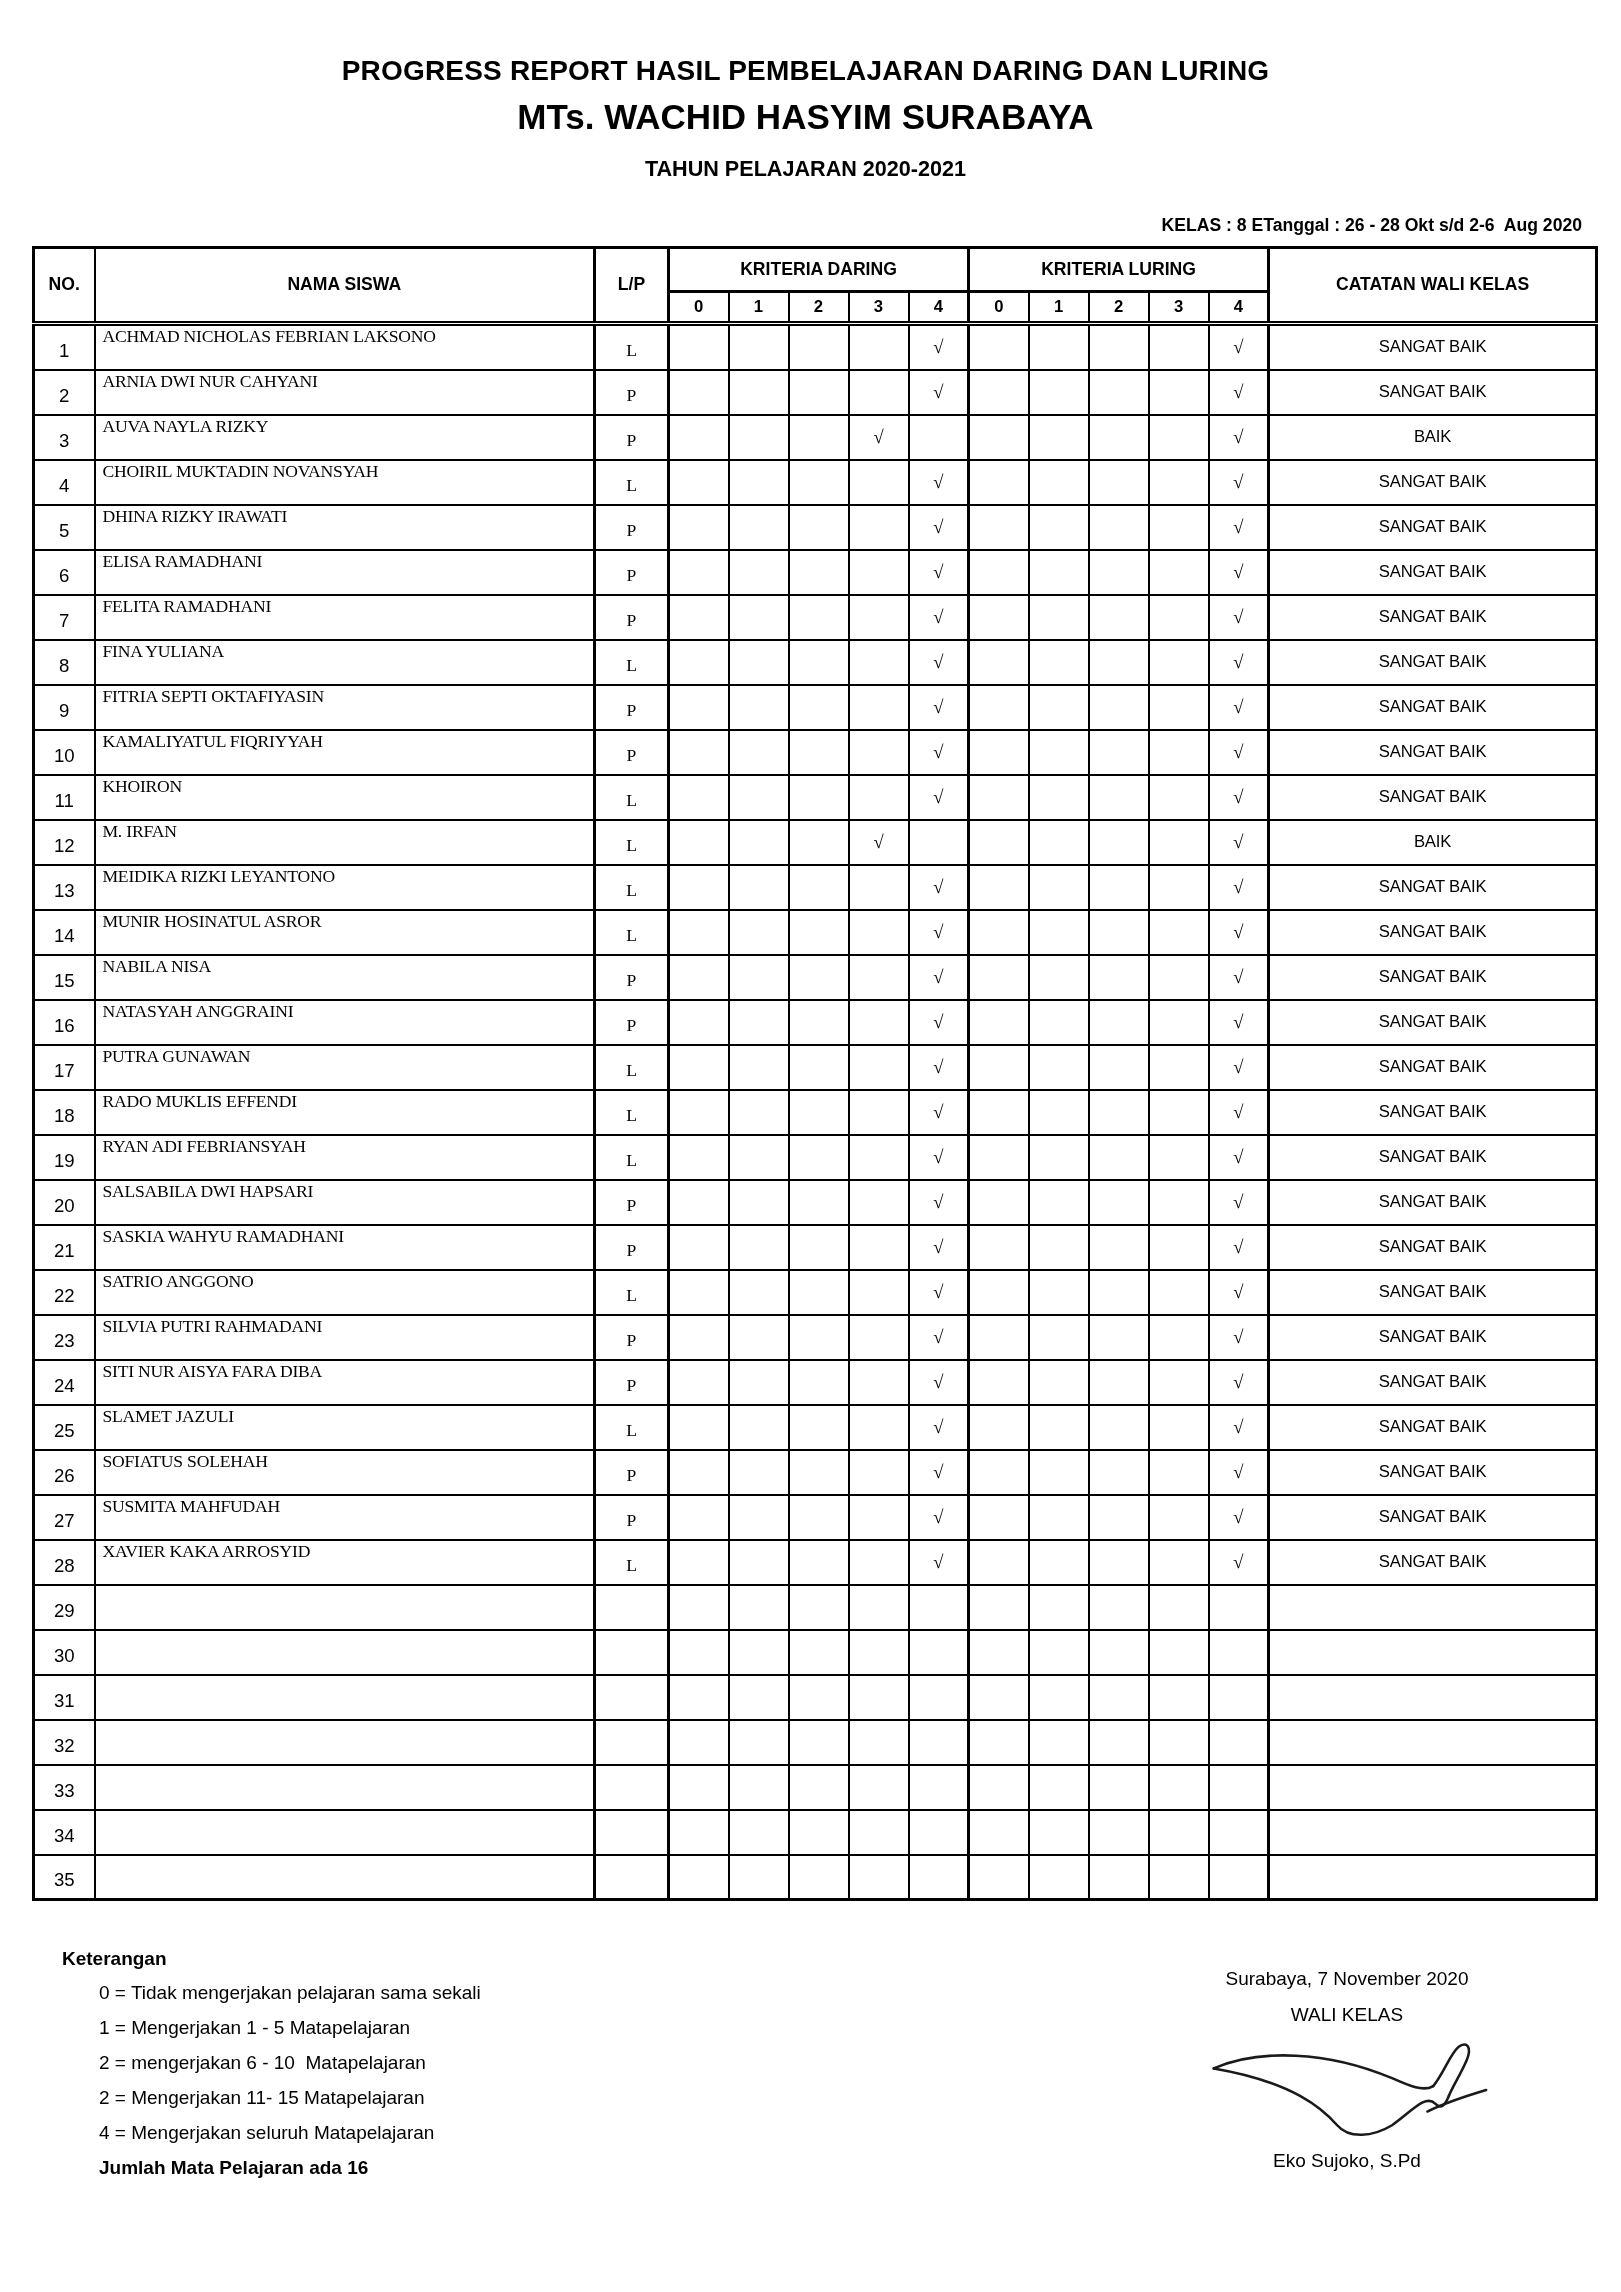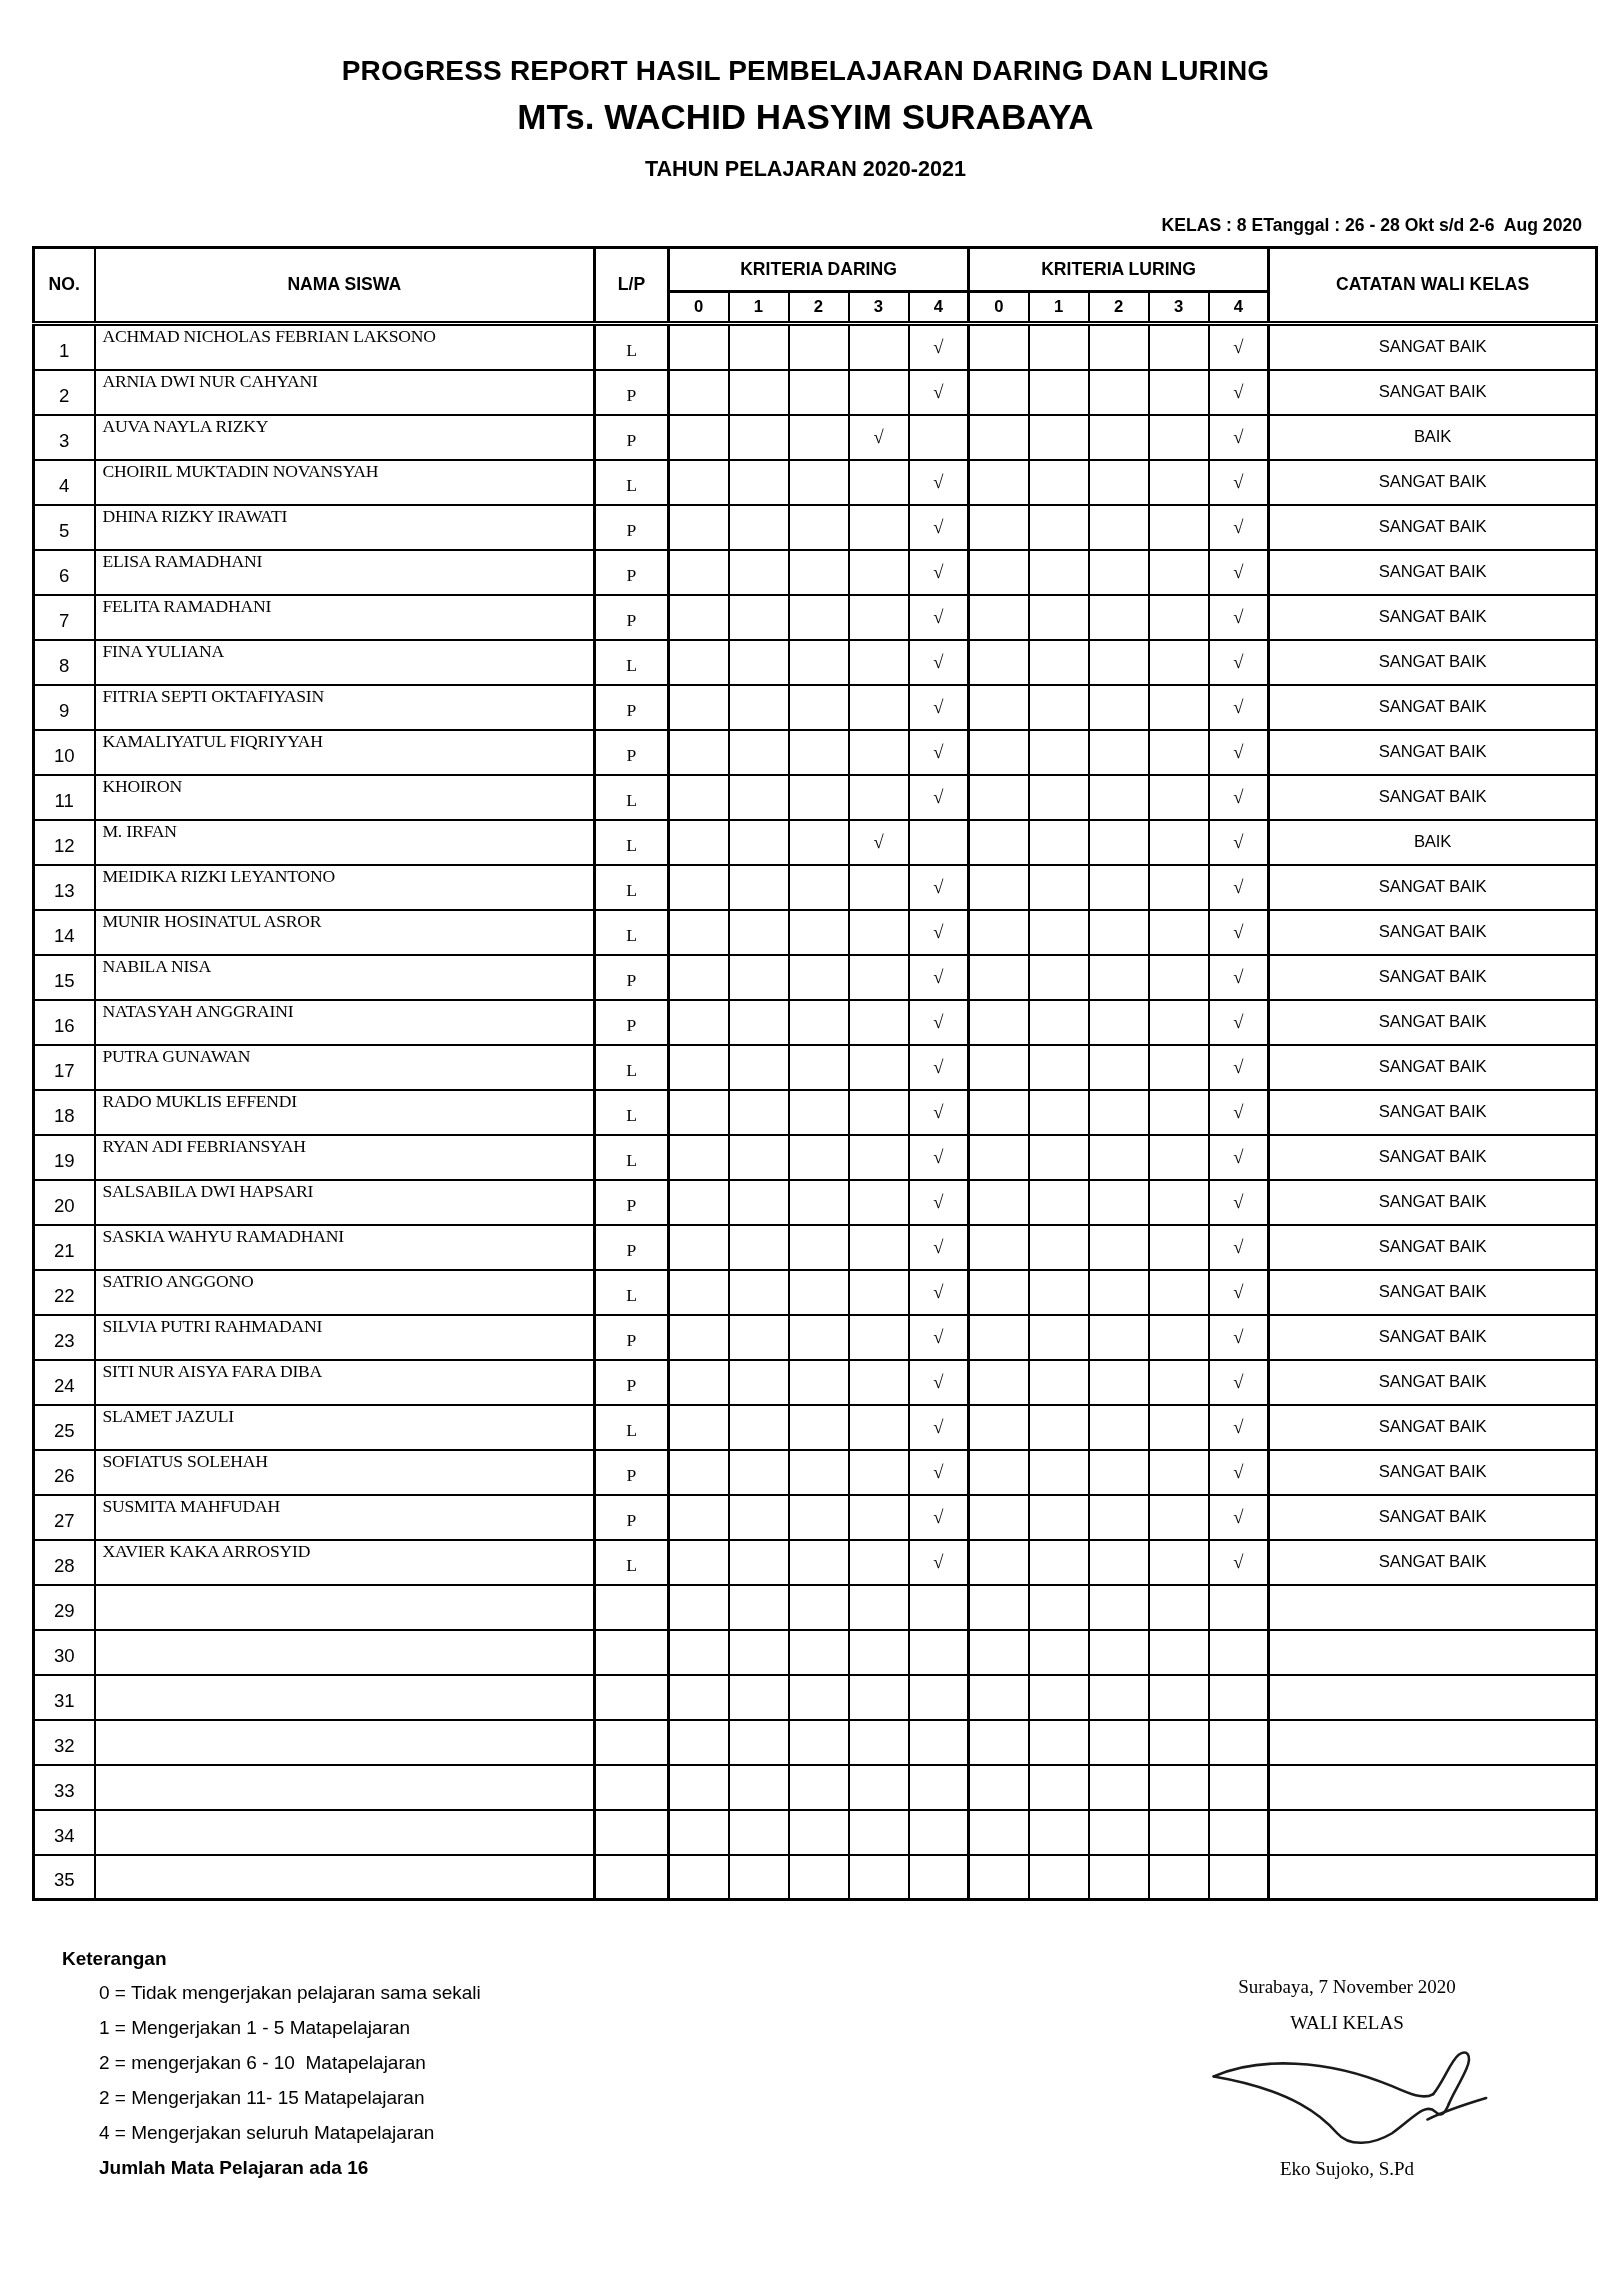--- a/index.html
+++ b/index.html
@@ -37,21 +37,21 @@
             padding-left:6.9px; vertical-align:bottom; padding-bottom:22px; letter-spacing:-0.2px; }
   td.lp   { font-family:"Liberation Serif", serif; font-size:17.6px; vertical-align:bottom; padding-bottom:7.8px; }
   td.k    { font-family:"Liberation Serif", serif; font-size:18.6px; vertical-align:middle; }
   td.cat  { font-size:16.7px; vertical-align:middle; letter-spacing:-0.2px; }
   
   .footer { display:flex; justify-content:space-between; margin:41px 78px 0 62px; }
   .legend { font-size:19px; }
   .legend-title { font-weight:bold; line-height:33px; }
   .legend-item  { margin-left:37px; line-height:35px; white-space:pre-wrap; }
   .legend-total { margin-left:37px; line-height:35px; font-weight:bold; }
-  .sign-block { width:372px; text-align:center; margin-top:27px; font-size:19px;font-family:Liberation Serif, serif; }
+  .sign-block { width:372px; text-align:center; margin-top:19px; font-size:19px; }
   .sign-line { line-height:36px; }
   .signature-wrap { height:110px; display:flex; align-items:center; justify-content:center; }
 </style>
 </head>
 <body>
 
 <div class="page">
 
   <div class="doc-header">
     <div class="doc-title">PROGRESS REPORT HASIL PEMBELAJARAN DARING DAN LURING</div>

